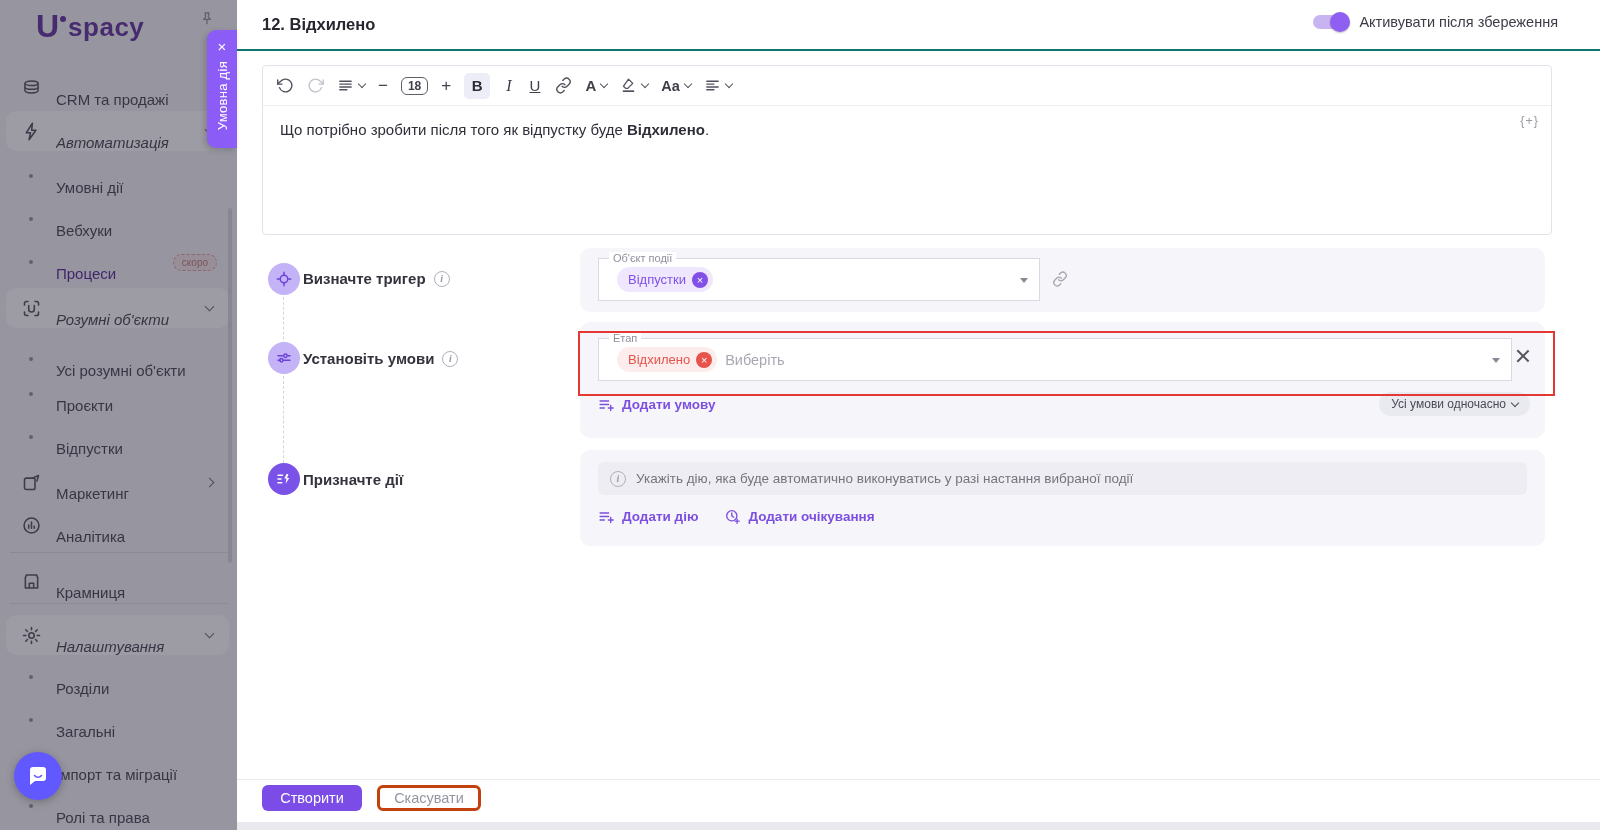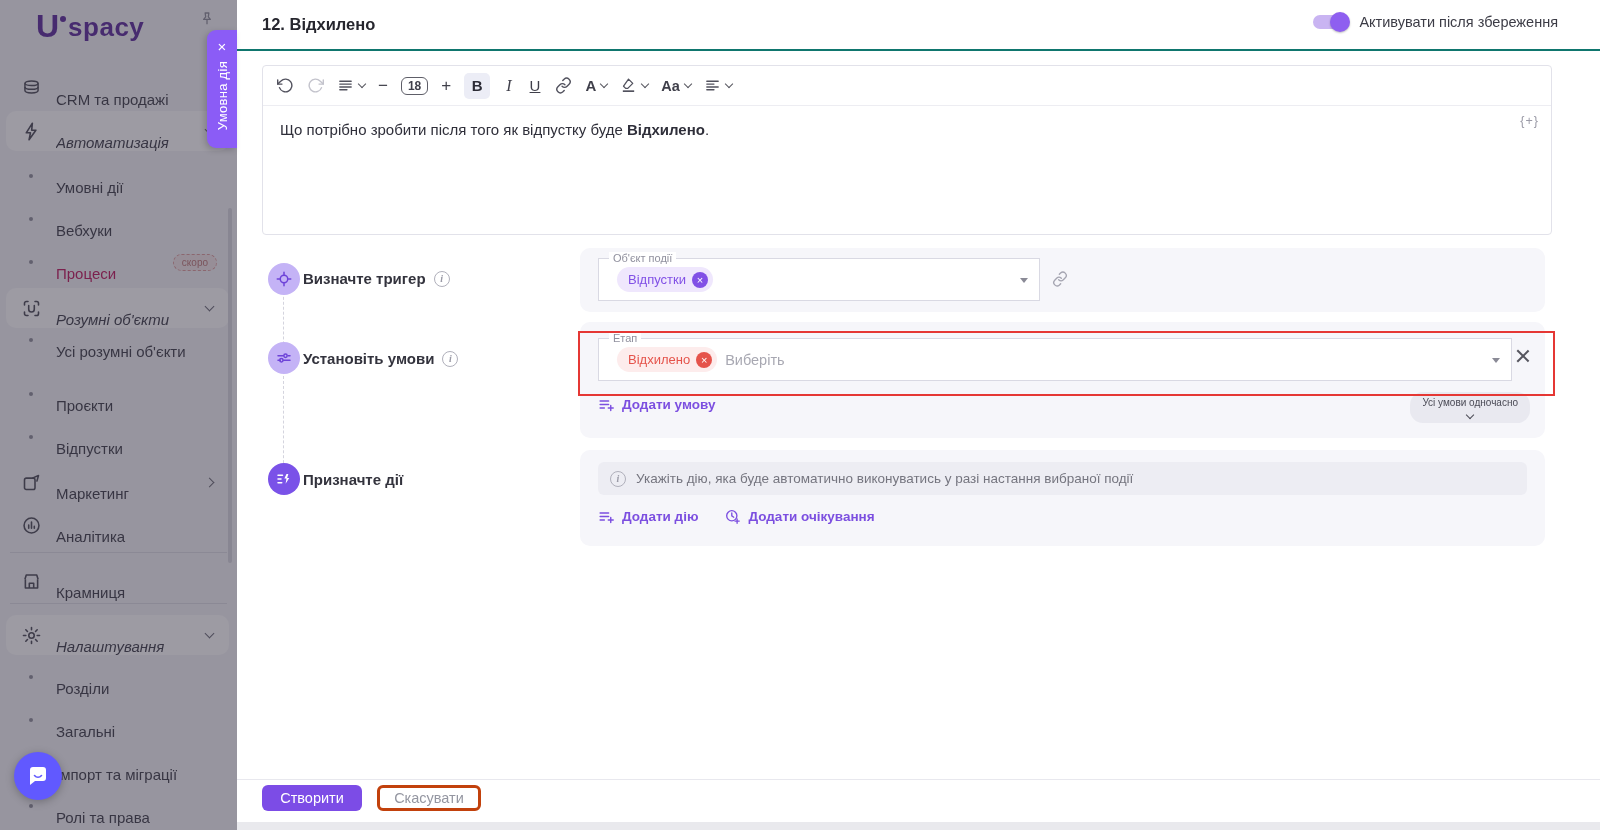--- a/index.html
+++ b/index.html
@@ -10,21 +10,21 @@
   .sidebar { position:absolute; left:0; top:0; width:237px; height:830px; background:#f2f2f5; overflow:hidden; }
   .logo { position:absolute; left:36px; top:8px; color:#5b2a9b; display:flex; align-items:flex-start; }
   .logo-mark { font-size:32px; font-weight:800; line-height:36px; }
   .logo-dot { width:6px; height:6px; border-radius:50%; background:#5b2a9b; margin:8px 2px 0 1px; }
   .logo-text { font-size:26px; font-weight:600; line-height:38px; letter-spacing:0.5px; }
   .pin { position:absolute; left:198px; top:10px; width:18px; height:18px; color:#8d8d99; }
   .pin svg { width:18px; height:18px; }
 
   .nav-row { position:absolute; left:6px; right:8px; height:40px; display:flex; align-items:center; color:#3e3e49; font-size:15px; border-radius:10px; padding:0 12px 0 14px; cursor:pointer; }
   .nav-row.hl { background:#fdfdfe;font-style:italic; }
-  .nav-row.muted .nav-label { color:#be185d; }
+  .nav-row.muted .nav-label { color:#4c1d95; }
   .nav-ic { width:22px; height:22px; margin-right:14px; color:#4a4a55; flex:none; display:flex; align-items:center; justify-content:center; }
   .nav-ic svg { width:21px; height:21px; }
   .bullet { width:4px; height:4px; border-radius:50%; background:#8f8f9a; margin:0 23px 0 9px; flex:none; }
   .nav-label { flex:1; white-space:nowrap; overflow:hidden;margin-top:22px; }
   .chev { width:7px; height:7px; border-right:1.6px solid #6a6a75; border-bottom:1.6px solid #6a6a75; flex:none; margin-right:4px; }
   .chev.down { transform:rotate(45deg); margin-top:-3px; }
   .chev.right { transform:rotate(-45deg); }
   .soon-badge { margin-left:8px; font-size:10px; color:#bd7676; border:1px dashed #dc9b9b; background:rgba(240,170,170,0.18); border-radius:9px; padding:2px 8px; flex:none; }
   .nav-div { position:absolute; left:10px; right:10px; height:1px; background:#dcdce2; }
   .sb-thumb { position:absolute; right:5px; top:208px; width:4px; height:355px; background:#d6d6dd; border-radius:2px; }
@@ -90,21 +90,21 @@
 
   .red-outline { position:absolute; left:341px; top:331px; width:977px; height:65px; border:2.5px solid #e53734; z-index:5; pointer-events:none; }
 
   .x-clear { position:absolute; right:12px; top:26px; width:16px; height:16px; cursor:pointer; }
   .x-clear::before,.x-clear::after { content:""; position:absolute; left:7px; top:0; width:1.6px; height:16px; background:#55555e; }
   .x-clear::before { transform:rotate(45deg); }
   .x-clear::after { transform:rotate(-45deg); }
 
   .plink { display:inline-flex; align-items:center; gap:7px; color:#7c4fe0; font-size:13.5px; font-weight:600; cursor:pointer; }
   .plink svg { width:17px; height:17px; }
-  .logic-pill { position:absolute; right:15px; display:inline-flex; align-items:center; gap:6px; background:#e9e9f0; border-radius:13px; padding:5px 12px; font-size:10px; color:#4a4a55; cursor:pointer;flex-direction:column; }
+  .logic-pill { position:absolute; right:15px; display:inline-flex; align-items:center; gap:6px; background:#e9e9f0; border-radius:13px; padding:5px 12px; font-size:12px; color:#4a4a55; cursor:pointer; }
   .pill-chev { width:6px; height:6px; border-right:1.5px solid #4a4a55; border-bottom:1.5px solid #4a4a55; transform:rotate(45deg); margin-top:-2px; }
 
   .hintbar { position:absolute; left:18px; top:12px; width:929px; height:33px; background:#ededf3; border-radius:6px; display:flex; align-items:center; gap:10px; padding:0 12px; font-size:13.5px; color:#75757f; }
 
   
   .ftr { position:absolute; left:0; right:0; top:779px; height:43px; background:#fff; border-top:1px solid #e8e8ee; }
   .btn { position:absolute; top:5px; height:26px; border-radius:6px; font-size:14.5px; cursor:pointer; border:none; font-family:inherit; }
   .btn-create { left:25px; width:100px; background:#7c4ce6; color:#fff; font-weight:500; }
   .btn-cancel { left:140px; width:104px; background:#fff; border:3px solid #c2410c; color:#9496a1; }
   .bottom-strip { position:absolute; left:0; right:0; top:822px; height:8px; background:#e9e9ed; }
@@ -163,21 +163,21 @@
         <div class="nav-row hl" style="top: 288px;">
           <span class="nav-ic">
             <svg viewBox="0 0 24 24" fill="none" stroke="currentColor" stroke-width="1.8" stroke-linecap="round">
               <path d="M4 8V6a2 2 0 0 1 2-2h2M16 4h2a2 2 0 0 1 2 2v2M20 16v2a2 2 0 0 1-2 2h-2M8 20H6a2 2 0 0 1-2-2v-2"></path>
               <path d="M8.8 8.5v4.3a3.2 3.2 0 0 0 6.4 0V8.5"></path>
             </svg>
           </span>
           <span class="nav-label">Розумні об'єкти</span>
           <span class="chev down"></span>
         </div>
-        <div class="nav-row" style="top: 320px; align-items: center;">
+        <div class="nav-row" style="top: 339px; align-items: center;">
           <span class="bullet"></span>
           <span class="nav-label">Усі розумні об'єкти</span>
         </div>
         <div class="nav-row" style="top: 374px;">
           <span class="bullet"></span>
           <span class="nav-label">Проєкти</span>
         </div>
         <div class="nav-row" style="top: 417px;">
           <span class="bullet"></span>
           <span class="nav-label">Відпустки</span>

